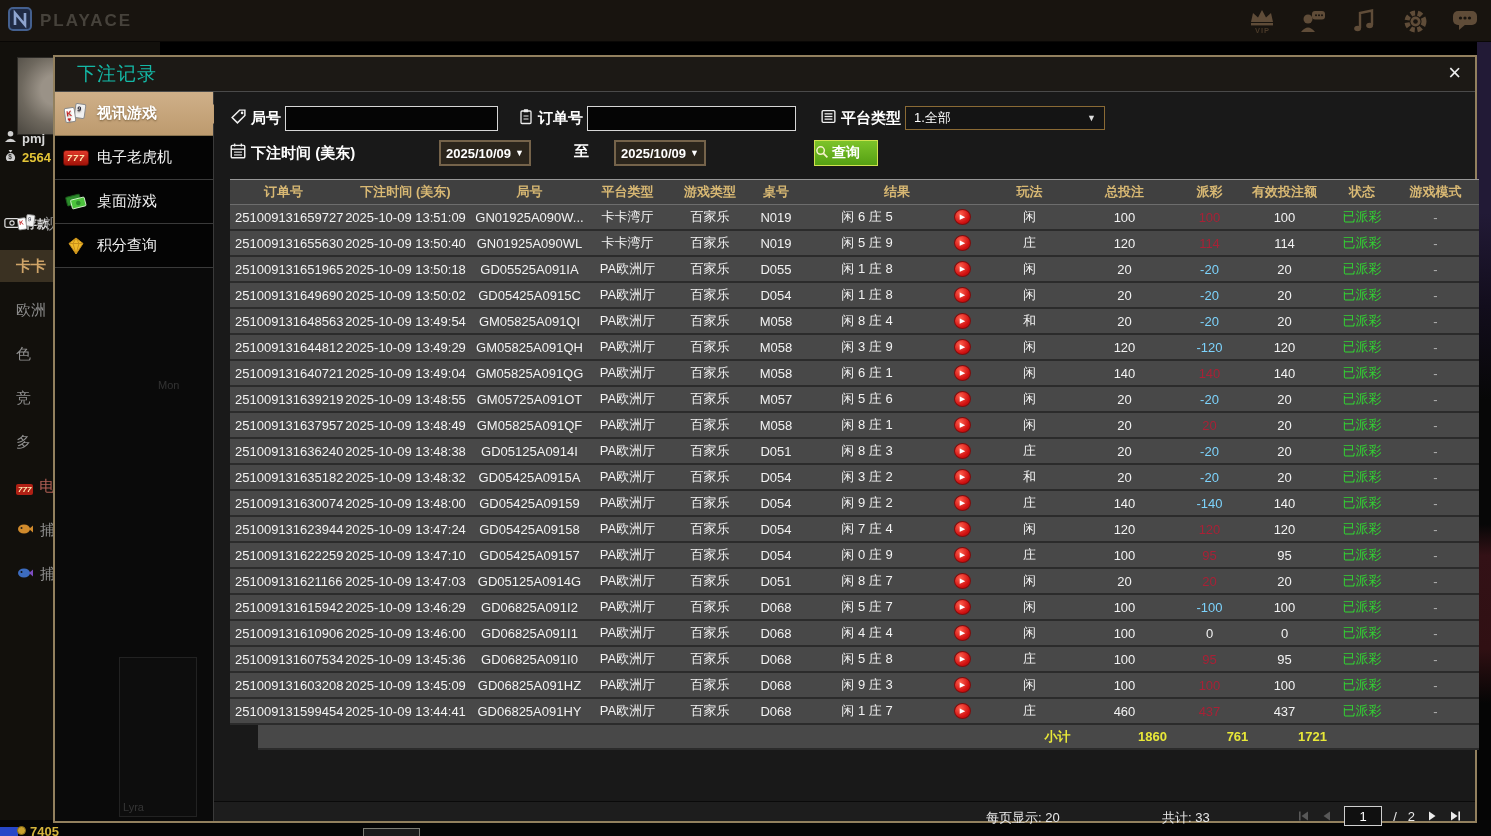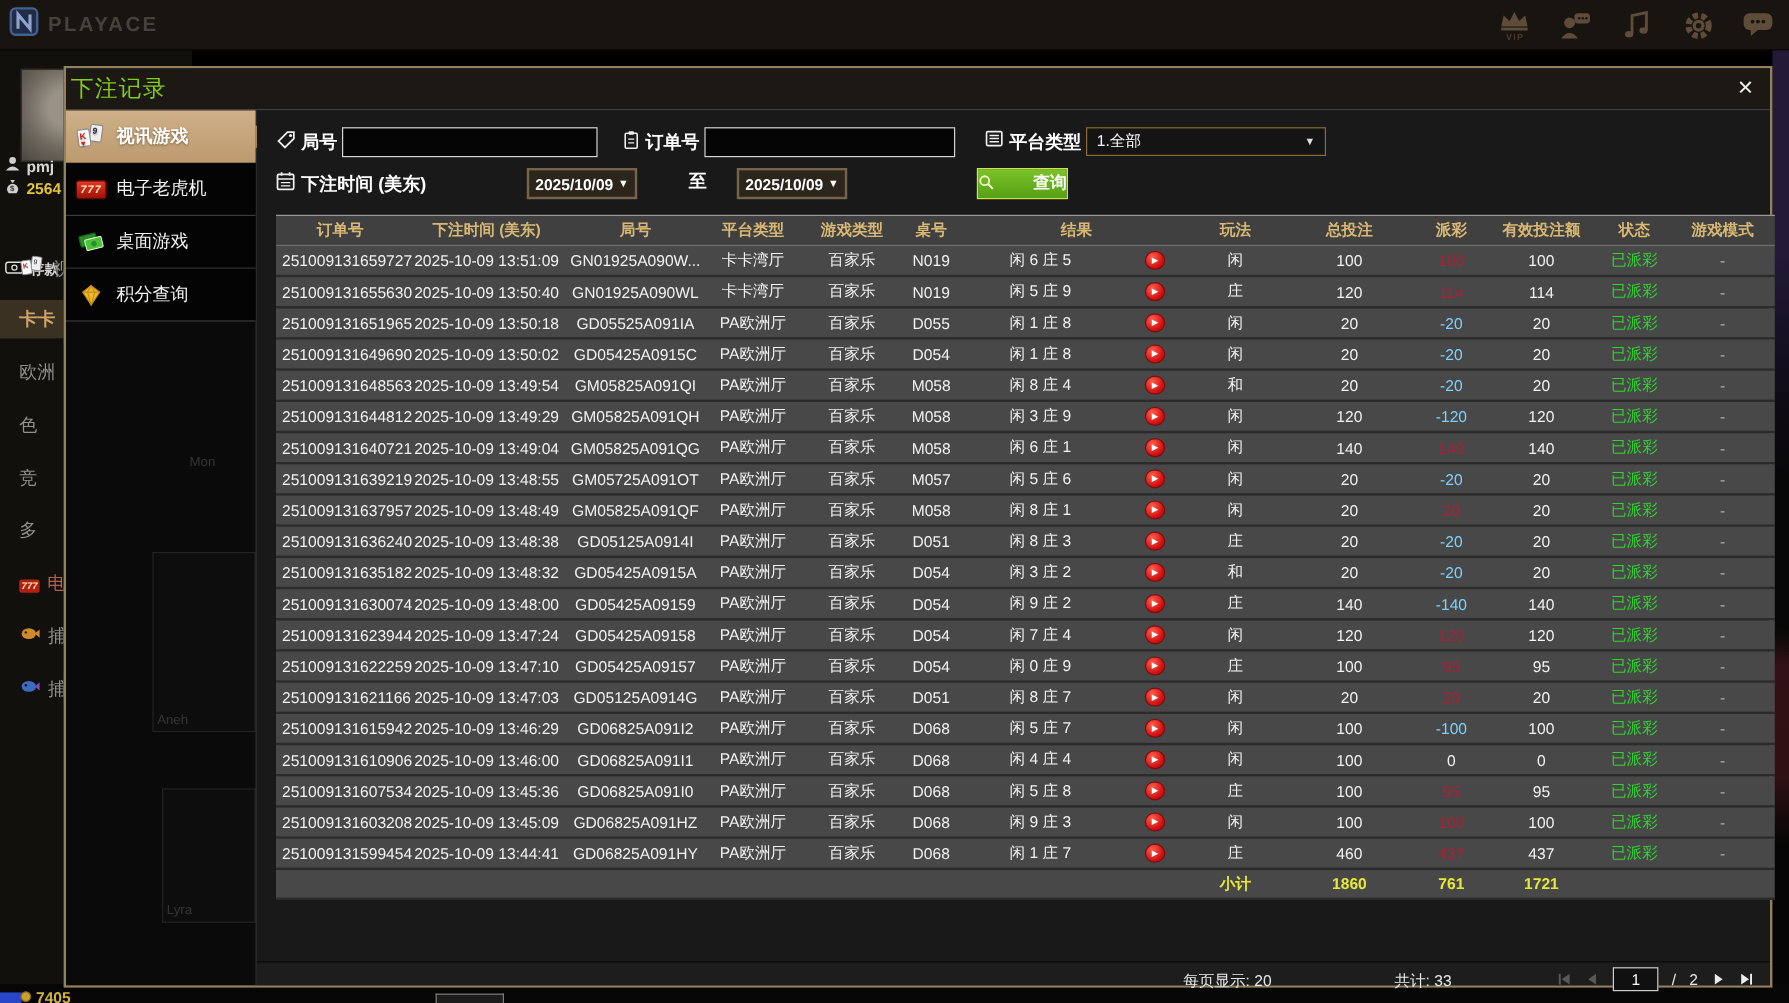--- a/index.html
+++ b/index.html
@@ -38,21 +38,21 @@
   .bb-value { position:absolute; left:30px; bottom:-3px; color:#d4b43c; font-size:13px; font-weight:bold; }
   .bb-coin { position:absolute; left:17px; bottom:1px; width:9px; height:9px; border-radius:50%;
     background:#caa22e; border:1px solid #8a6d18; }
   .bb-box { position:absolute; left:363px; bottom:0; width:57px; height:8px; background:#1c1c1c; border:1px solid #7c7c74; border-bottom:none; }
 
   
   .modal { position:absolute; left:53px; top:55px; width:1424px; height:768px;
     background:#0c0c0c; border:2px solid #92805e; }
   .modal-title-bar { position:relative; height:35px; background:#1c1915;
     border-bottom:1px solid #4a4a4a; display:flex; align-items:center; }
-  .modal-title { margin-left:4px; font-size:19px; color:#84cc16; letter-spacing:1px; }
+  .modal-title { margin-left:22px; font-size:19px; color:#14b8a6; letter-spacing:1px; }
   .modal-close { position:absolute; right:14px; top:3px; font-size:22px; color:#eee; cursor:pointer; line-height:26px; }
   .modal-body { position:relative; display:flex; height:729px; }
 
   
   .menu-col { position:relative; width:159px; background:#0a0a0a; border-right:1px solid #3a3a3a; }
   .menu-item { position:relative; height:44px; display:flex; align-items:center; gap:8px;
     padding-left:8px; background:#040404; border-bottom:1px solid #3a3a3a;
     font-size:15px; color:#f2f2f2; cursor:pointer; white-space:nowrap; }
   .menu-item.active { background:linear-gradient(180deg,#cfb089,#bd9a6e); color:#fff;
     text-shadow:0 1px 2px rgba(60,40,10,.55); font-weight:bold; border-bottom:1px solid #8a744f; }
@@ -72,41 +72,41 @@
   .f-input { background:#050505; border:1px solid #d6d6d6; height:25px; color:#eee;
     font-size:13px; padding:0 5px; }
   .f-select { position:relative; width:200px; height:24px; background:#141414;
     border:1px solid #8a6a35; color:#fff; font-size:13px; display:flex; align-items:center;
     padding:0 8px; cursor:pointer; }
   .f-select .caret { position:absolute; right:8px; font-size:9px; color:#ddd; }
   .date-btn { width:92px; height:26px; background:#2b251c; border:2px solid #75634a;
     color:#fff; font-size:13px; font-weight:bold; display:flex; align-items:center;
     justify-content:center; gap:4px; cursor:pointer; }
   .date-btn .caret { font-size:9px; }
-  .search-btn { width:76px; height:26px; background:linear-gradient(180deg,#7cc32a,#55a013);
+  .search-btn { width:64px; height:26px; background:linear-gradient(180deg,#7cc32a,#55a013);
     border:1px solid #cfe24e; color:#fff; font-size:14px; font-weight:bold;
-    display:flex; align-items:center; justify-content:space-between; gap:16px; cursor:pointer; }
+    display:flex; align-items:center; justify-content:flex-start; gap:3px; cursor:pointer; }
 
   
   .bet-table { position:absolute; left:16px; top:87px; width:1249px; }
   .grid { display:grid; grid-template-columns:107px 137px 111px 85px 80px 52px 130px 60px 75px 115px 55px 95px 60px 87px; }
   .thead { background:#404040; border-top:1px solid #979797; border-bottom:1px solid #6d6d6d; height:26px; }
   .th { color:#d8b873; font-size:13px; font-weight:bold; display:flex; align-items:center; justify-content:center; white-space:nowrap; }
   .tr { background:#484848; border-bottom:2px solid #2b2b2b; height:26px; }
   .td { color:#f2f2f2; font-size:13px; display:flex; align-items:center; justify-content:center; white-space:nowrap; }
   .td.order { justify-content:flex-start; padding-left:5px; }
   .pay-win { color:#a82136; }
   .pay-loss { color:#7dd3fc; }
   .status-paid { color:#32d232; }
   .mode-dash { color:#b0b0b0; }
   .play-btn { width:17px; height:16px; border-radius:50%;
     background:radial-gradient(circle at 35% 30%, #ff5f4d, #d11010 65%, #a90c0c);
     border:1px solid #7e0d0d; display:flex; align-items:center; justify-content:center; cursor:pointer; }
   .play-btn span { color:#fff; font-size:7px; margin-left:1px; }
-  .tr.total-row { height:25px; }
+  .tr.total-row { height:25px;margin-left:28px; }
   .tr.total-row .td { color:#e8e838; font-weight:bold; }
 
   
   .pagination { position:absolute; left:0; right:0; bottom:0; height:20px; background:#1d1d1d;
     border-top:1px solid #0a0a0a; font-size:13px; color:#e8e8e8; }
   .pg-size { position:absolute; left:772px; top:7px; }
   .pg-total { position:absolute; left:948px; top:7px; }
   .pg-ctrls { position:absolute; right:14px; top:4px; display:flex; align-items:center; gap:11px; }
   .pg-arrow { cursor:pointer; display:flex; align-items:center; }
   .pg-input { width:38px; height:20px; background:#101010; border:1px solid #cfcfcf;
@@ -305,22 +305,21 @@
             <svg width="22" height="18" viewBox="0 0 22 18">
               <polygon points="11,1 18,6.5 11,17 4,6.5" fill="#f0b929" stroke="#c8901a"></polygon>
               <line x1="4" y1="6.5" x2="18" y2="6.5" stroke="#c8901a"></line>
               <polyline points="8,6.5 11,17 14,6.5" fill="none" stroke="#c8901a"></polyline>
               <polyline points="8,6.5 11,1 14,6.5" fill="none" stroke="#c8901a"></polyline>
             </svg>
           </span>
           <span class="mi-label">积分查询</span>
         </div>
         <div class="ghost" style="left: 100px; top: 255px; width: 50px; height: 20px; border: none; background: none; margin-top: 27px;">Mon</div>
-        <div class="ghost" style="left: 72px; top: 368px; width: 86px; height: 150px;">Aneh</div>
-        <div class="ghost" style="left: 80px; top: 565px; width: 78px; height: 112px;">Lyra</div>
+        <div class="ghost" style="left: 64px; top: 565px; width: 78px; height: 160px;">Lyra</div>
       </div>
     <div class="content">
 
       <div class="filters">
         <div class="f-item" style="left:16px; top:14px;">
           <span>
             <svg width="17" height="17" viewBox="0 0 16 16">
                 <path d="M2 9 L9 2 H14 V7 L7 14 Z" fill="none" stroke="#efefef" stroke-width="1.4"></path>
                 <circle cx="11.4" cy="4.6" r="1.2" fill="#efefef"></circle>
               </svg>

